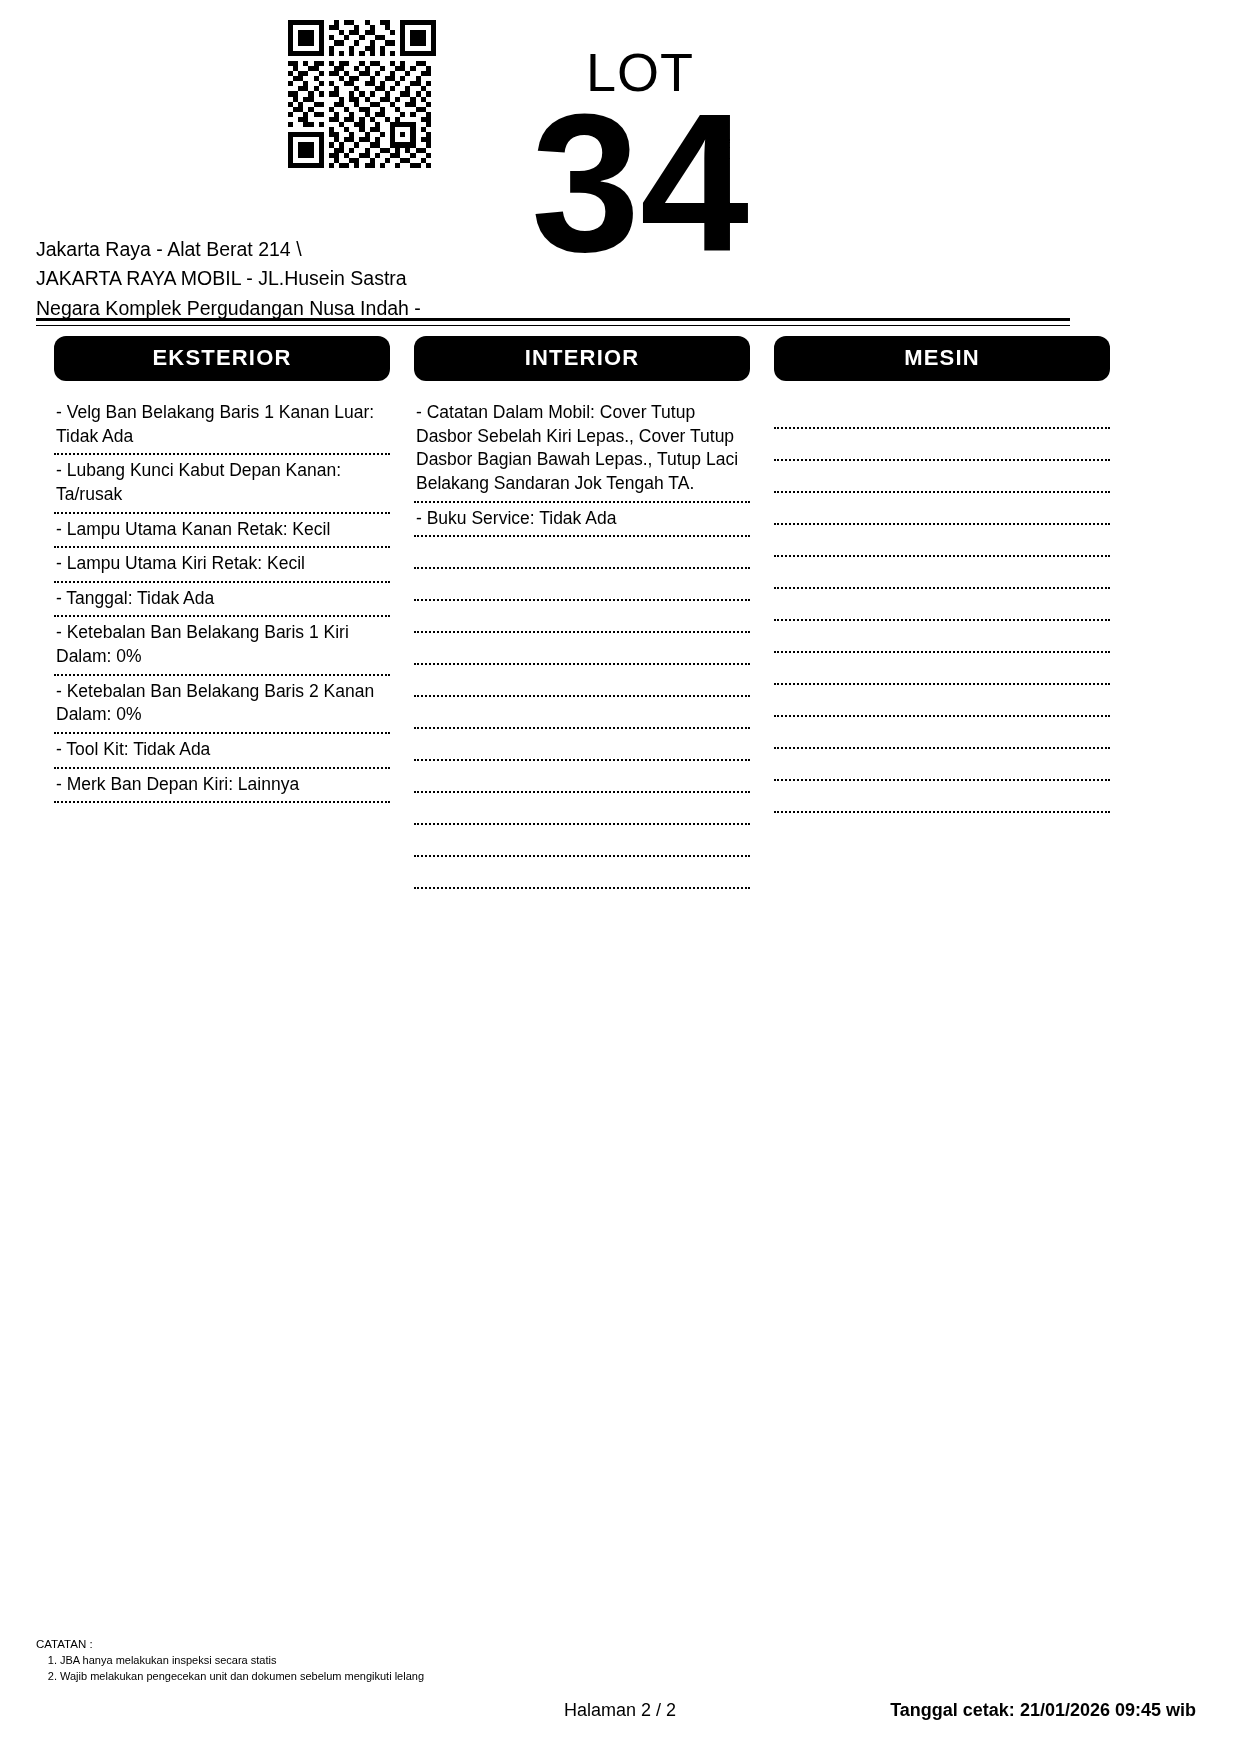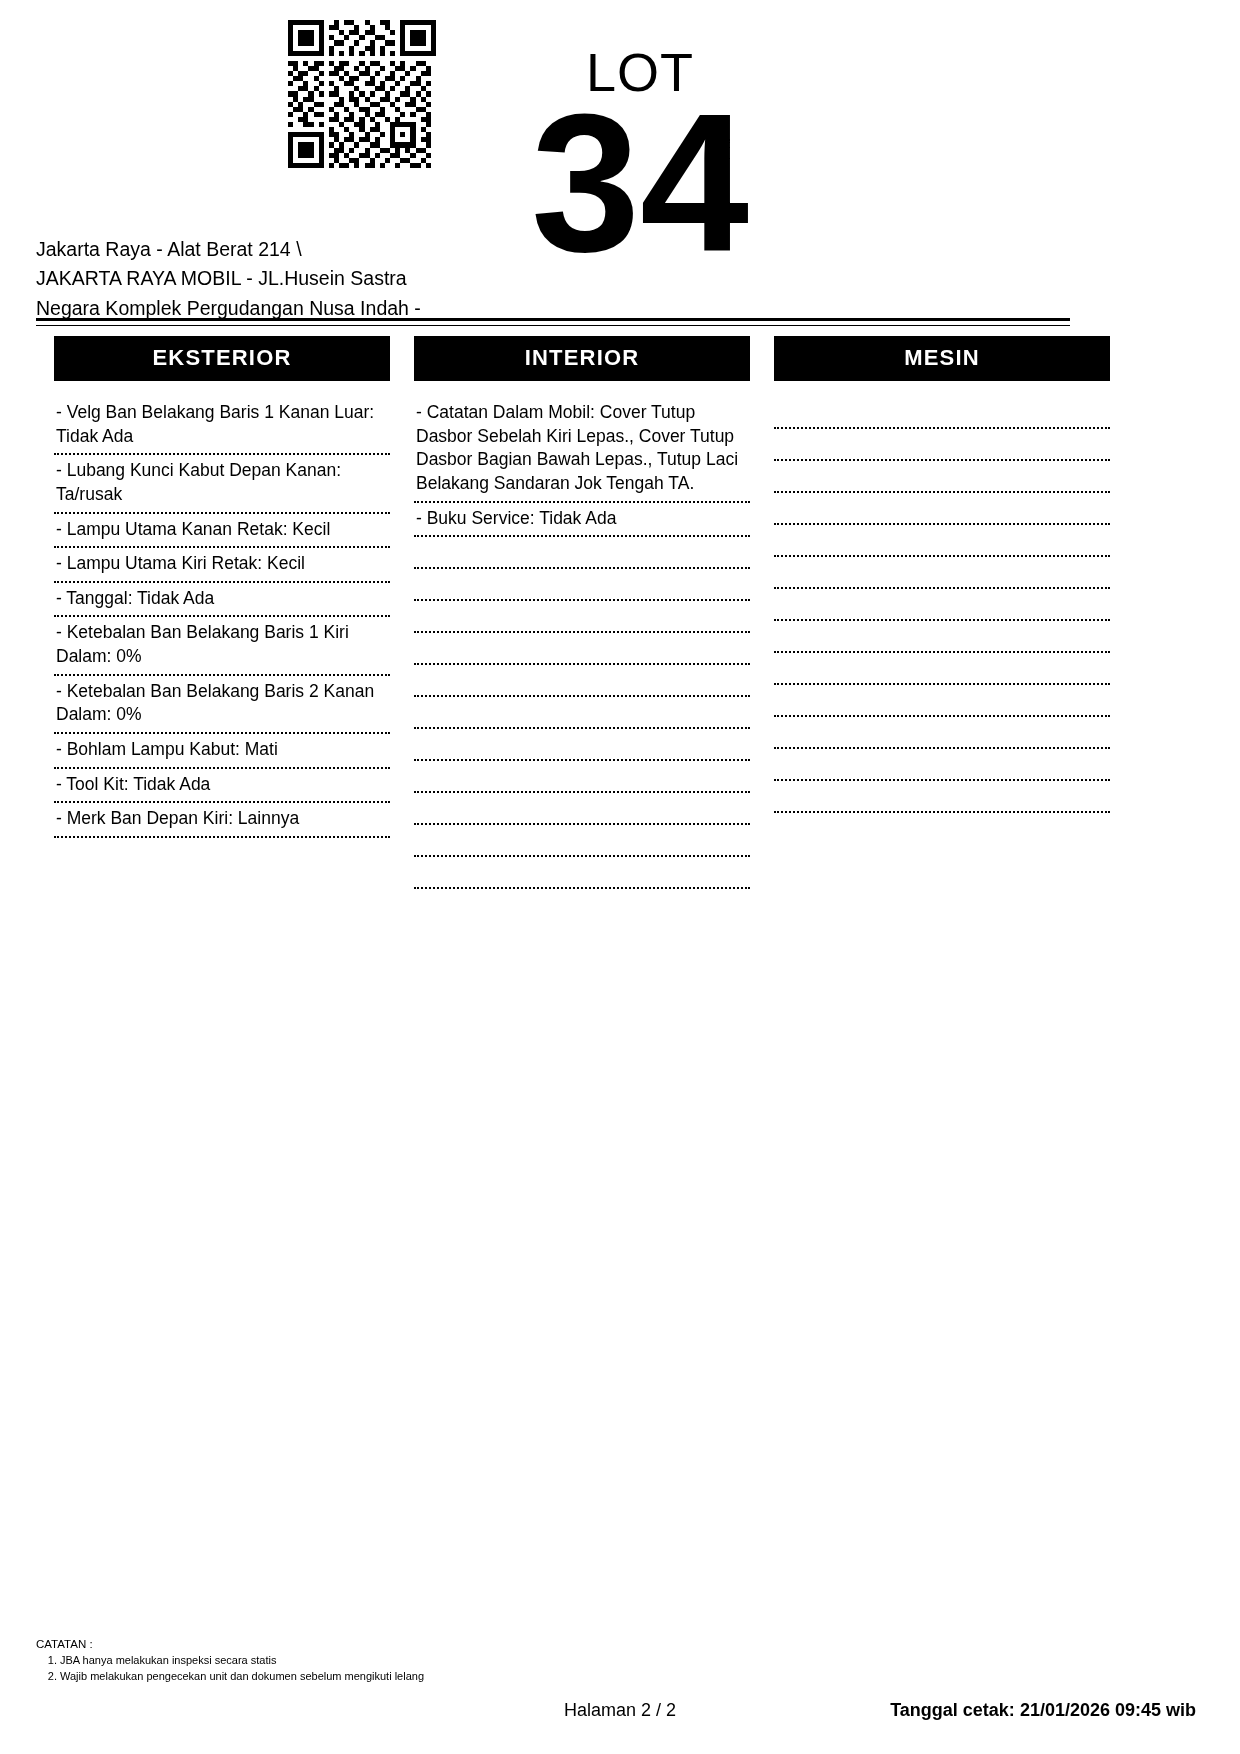--- a/index.html
+++ b/index.html
@@ -91,20 +91,21 @@
     flex: 0 0 336px;
   }
   .col-title {
     background: #000000;
     color: #ffffff;
     text-align: center;
     font-size: 22px;
     font-weight: bold;
     letter-spacing: 1.2px;
     padding: 9px 0 10px 0;
+    border-radius: 12px;
   }
   .col-body {
     margin-top: 16px;
   }
   .row {
     font-size: 17.5px;
     line-height: 1.35;
     padding: 4px 2px 5px 2px;
     border-bottom: 2px dotted #000;
     min-height: 12px;
@@ -413,21 +414,20 @@
   <div class="col eksterior">
     <div class="col-title">EKSTERIOR</div>
     <div class="col-body">
       <div class="row">- Velg Ban Belakang Baris 1 Kanan Luar: Tidak Ada</div>
       <div class="row">- Lubang Kunci Kabut Depan Kanan: Ta/rusak</div>
       <div class="row">- Lampu Utama Kanan Retak: Kecil</div>
       <div class="row">- Lampu Utama Kiri Retak: Kecil</div>
       <div class="row">- Tanggal: Tidak Ada</div>
       <div class="row">- Ketebalan Ban Belakang Baris 1 Kiri Dalam: 0%</div>
       <div class="row">- Ketebalan Ban Belakang Baris 2 Kanan Dalam: 0%</div>
-      <div class="row">- Bohlam Lampu Kabut: Mati</div>
       <div class="row">- Tool Kit: Tidak Ada</div>
       <div class="row">- Merk Ban Depan Kiri: Lainnya</div>
     </div>
   </div>
 
   <div class="col interior">
     <div class="col-title">INTERIOR</div>
     <div class="col-body">
       <div class="row">- Catatan Dalam Mobil: Cover Tutup Dasbor Sebelah Kiri Lepas., Cover Tutup Dasbor Bagian Bawah Lepas., Tutup Laci Belakang Sandaran Jok Tengah TA.</div>
       <div class="row">- Buku Service: Tidak Ada</div>

